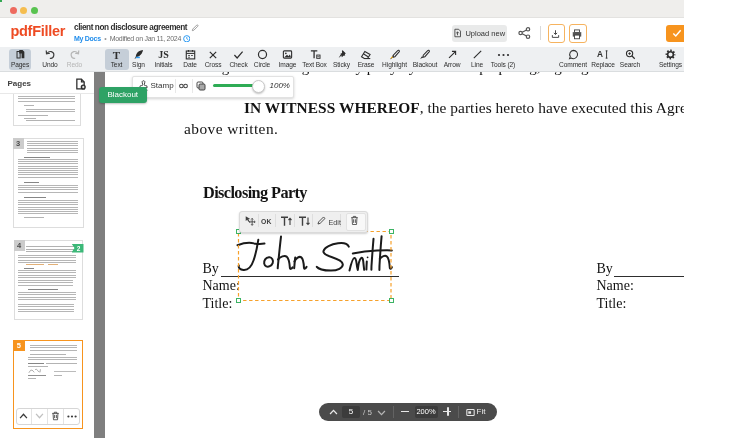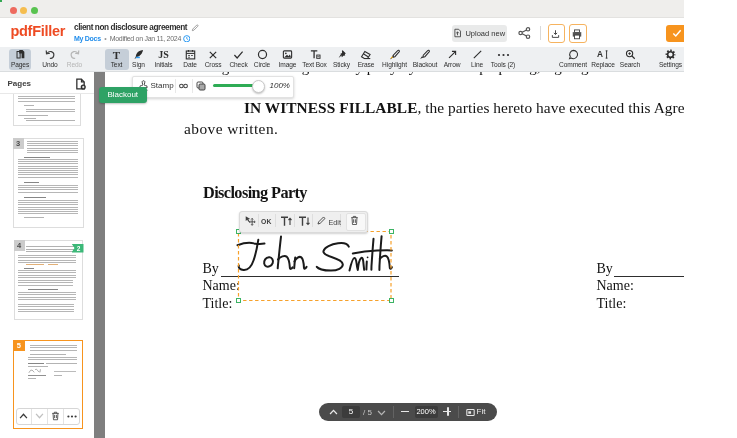--- a/index.html
+++ b/index.html
@@ -313,21 +313,21 @@
       </div>
     <svg class="abs" style="left:718px;top:10px;" width="10" height="7" viewBox="0 0 12 8">
         <path d="M1.5 6.5 L6 2 L10.5 6.5" fill="none" stroke="#444" stroke-width="1.4"></path>
       </svg>
   </div>
 
   <div id="page" class="abs"></div>
   <div id="docContent" style="position:absolute;left:0;top:0;width:737px;height:438px;z-index:1;">
 
     <div class="doc" style="left:196px;top:58.6px;font-size:15px;">being construed against any party by reason of preparing, signing</div>
-    <div class="doc" style="left:244px;top:98.6px;font-size:15.4px;letter-spacing:0.05px;"><b>IN WITNESS FILLABLE</b>, the parties hereto have executed this Agreement as of</div>
+    <div class="doc" style="left:244px;top:98.6px;font-size:15.4px;letter-spacing:0.05px;"><b>IN WITNESS WHEREOF</b>, the parties hereto have executed this Agreement as of</div>
     <div class="doc" style="left:203px;top:183px;font-size:16.3px;font-weight:bold;letter-spacing:-0.6px;">Disclosing Party</div>
     <div class="doc" style="left:184px;top:119.6px;font-size:15.4px;letter-spacing:0.45px;">above written.</div>
 
     <div class="doc" style="left:202.5px;top:260.9px;font-size:14px;">By</div>
     <div class="abs" style="left:220.5px;top:275.6px;width:178.5px;height:1.3px;background:#2e2e2e;"></div>
     <div class="doc" style="left:202.5px;top:278.3px;font-size:14px;">Name:</div>
     <div class="doc" style="left:202.5px;top:295.6px;font-size:14px;">Title:</div>
 
     <div class="doc" style="left:596.5px;top:260.9px;font-size:14px;">By</div>
     <div class="abs" style="left:613.5px;top:275.6px;width:108.5px;height:1.3px;background:#2e2e2e;"></div>

